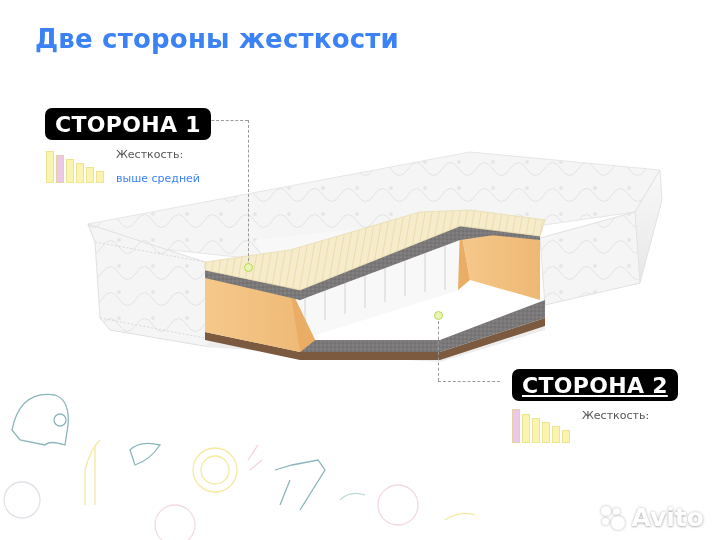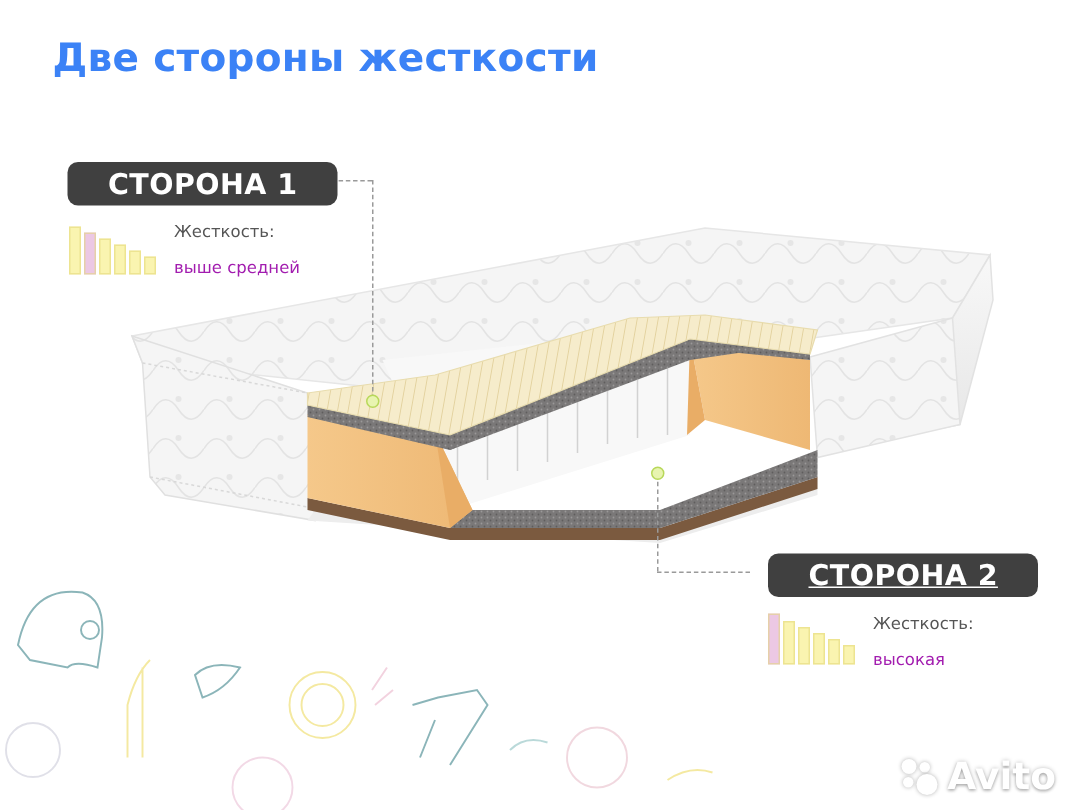--- a/index.html
+++ b/index.html
@@ -8,34 +8,34 @@
       background: #ffffff;
       font-family: "DejaVu Sans", sans-serif;
     }
     .title {
       position: absolute; left: 35px; top: 24px;
       font-family: "DejaVu Sans", sans-serif;
       font-weight: bold; font-size: 26px; color: #3b82f6;
       letter-spacing: 0.2px;
     }
     .badge {
-      position: absolute; background: #404040; color: #fff;
+      position: absolute; background: #000000; color: #fff;
       font-family: "DejaVu Sans", sans-serif; font-weight: bold;
-      font-size: 19px; border-radius: 7px; padding: 4px 27px 3px;
+      font-size: 22px; border-radius: 7px; padding: 4px 10px 3px;
       letter-spacing: 0.3px; white-space: nowrap;
     }
     .badge1 { left: 45px; top: 108px; }
     .badge2 { left: 512px; top: 369px; text-decoration: underline; }
     .hardness-label {
       position: absolute; font-size: 11px; color: #555; line-height: 24px;
       font-family: "DejaVu Sans", sans-serif;
     }
     .hl1 { left: 116px; top: 143px; }
     .hl2 { left: 582px; top: 404px; }
-    .hardness-label .v { color: #a21caf; }
+    .hardness-label .v { color: #3b82f6; }
     .bars { position: absolute; display: flex; align-items: flex-end; gap: 2px; }
     .bars1 { left: 46px; top: 149px; height: 34px; }
     .bars2 { left: 512px; top: 409px; height: 34px; }
     .bar { width: 8px; border: 1px solid rgba(225,215,120,0.55); box-sizing: border-box; }
     .dash-h { position: absolute; border-top: 1.5px dashed #9a9a9a; height: 0; }
     .dash-v { position: absolute; border-left: 1.5px dashed #9a9a9a; width: 0; }
     .dot {
       position: absolute; width: 9px; height: 9px; border-radius: 50%;
       background: #e8f4b0; border: 1.5px solid #b8d85a; box-sizing: border-box;
     }
@@ -169,21 +169,20 @@
 <div class="bars bars2" id="bars2">
     <div class="bar" style="height: 34px; background: rgb(236, 200, 228);"></div>
     <div class="bar" style="height: 29px; background: rgb(250, 244, 176);"></div>
     <div class="bar" style="height: 25px; background: rgb(250, 244, 176);"></div>
     <div class="bar" style="height: 21px; background: rgb(250, 244, 176);"></div>
     <div class="bar" style="height: 17px; background: rgb(250, 244, 176);"></div>
     <div class="bar" style="height: 13px; background: rgb(250, 244, 176);"></div>
   </div>
 <div class="hardness-label hl2">
   <div>Жесткость:</div>
-  <div class="v">высокая</div>
 </div>
 
 <div class="watermark">
   <div class="wm-circles">
     <span style="left:0; top:0; width:10px; height:10px;"></span>
     <span style="left:12px; top:2px; width:7px; height:7px;"></span>
     <span style="left:1px; top:12px; width:7px; height:7px;"></span>
     <span style="left:10px; top:10px; width:14px; height:14px;"></span>
   </div>
   <span>Avito</span>

